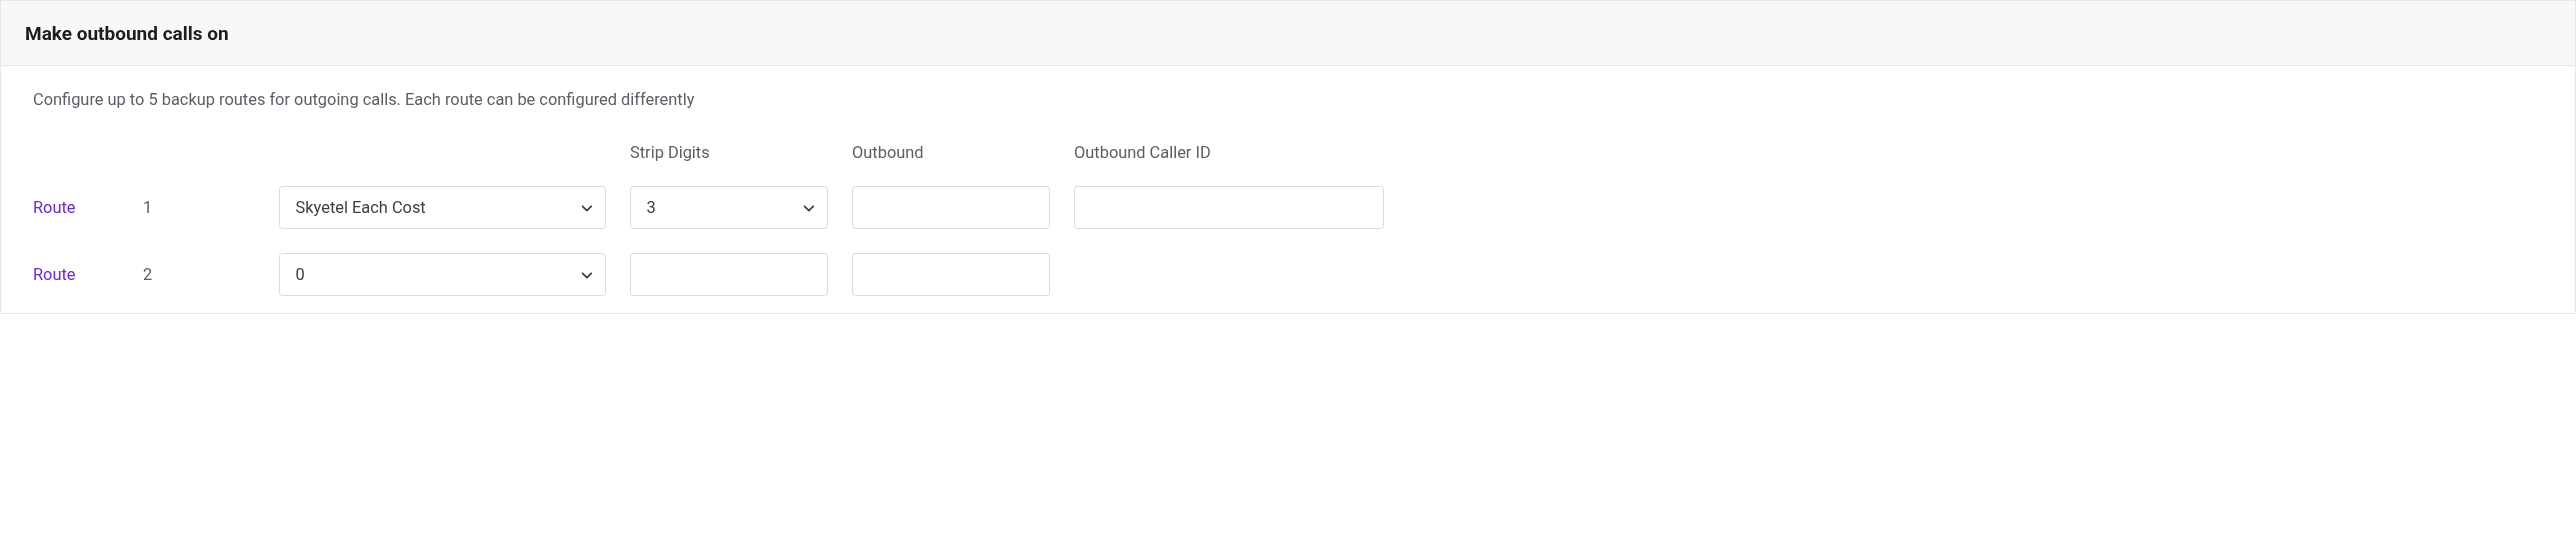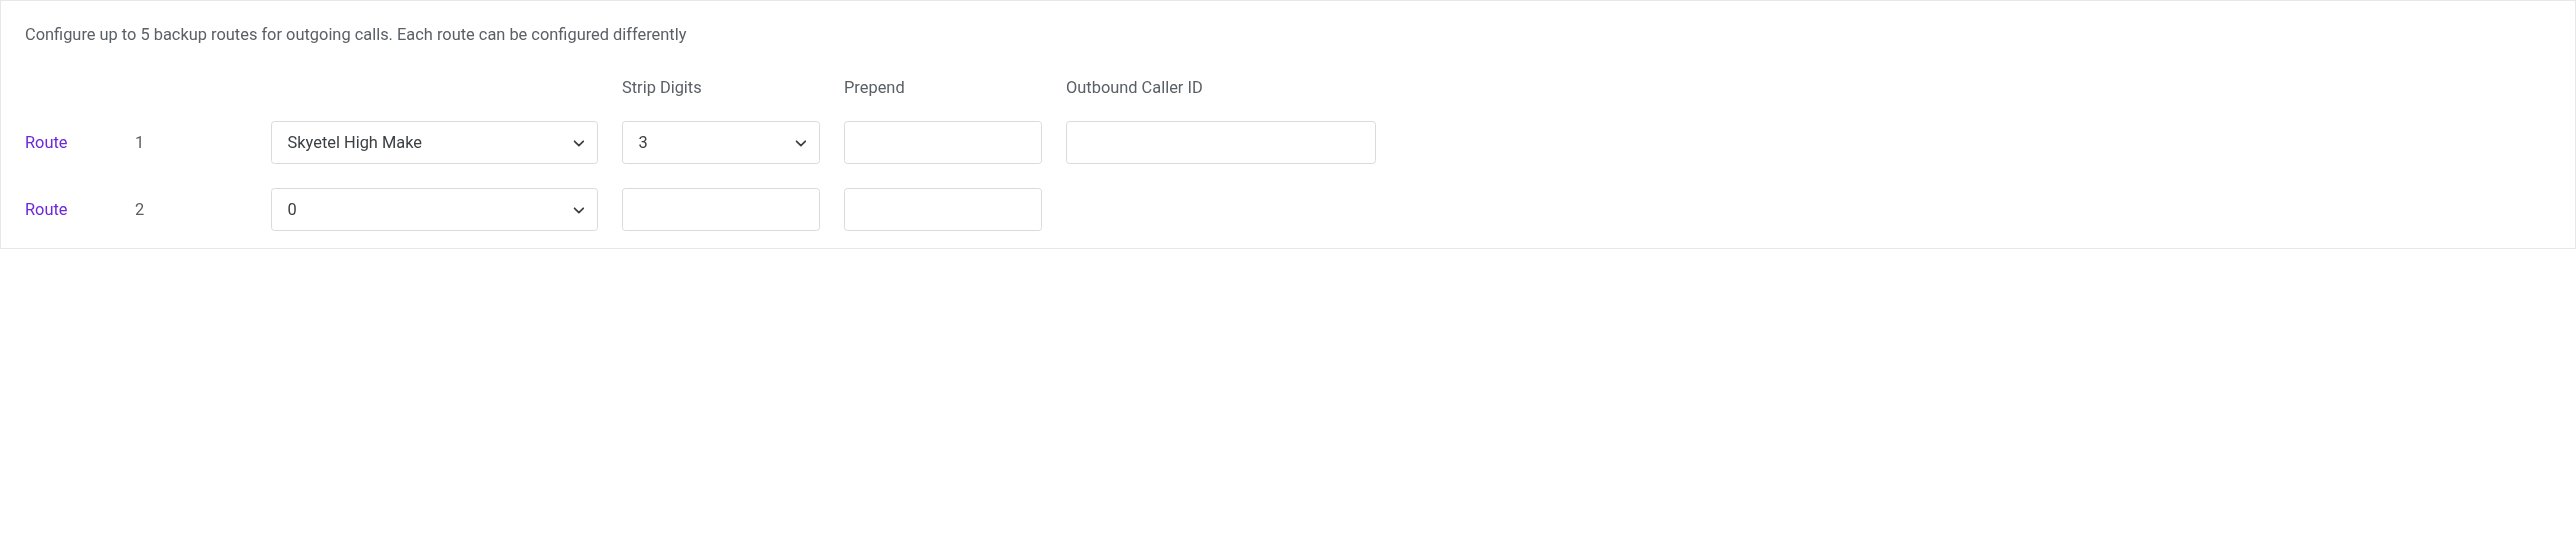--- a/index.html
+++ b/index.html
@@ -22,20 +22,21 @@
       border-bottom: 0.9px solid #e6e7e8;
     }
     .panel-title {
       font-size: 19px;
       font-weight: 700;
       color: #1d1d1f;
     }
     .panel-body {
       background: #ffffff;
       padding: 24px 24px 17px 24px;
+      margin-left: 8px;
     }
     .description {
       font-size: 16.4px;
       color: #5a6066;
       margin-bottom: 34px;
     }
     .routes-grid {
       display: grid;
       grid-template-columns: 86px 112px 327px 198px 198px 310px;
       column-gap: 26px;
@@ -97,37 +98,40 @@
       outline: none;
     }
     .empty-cell {
       height: 0.9px;
     }
   </style>
 </head>
 <body>
 
 <div class="panel">
+  <div class="panel-header">
+    <div class="panel-title">Make outbound calls on</div>
+  </div>
   <div class="panel-body">
     <div class="description">Configure up to 5 backup routes for outgoing calls. Each route can be configured differently</div>
 
     <div class="routes-grid">
 
       <div class="empty-cell"></div>
       <div class="empty-cell"></div>
       <div class="empty-cell"></div>
       <div class="col-header">Strip Digits</div>
-      <div class="col-header">Prepend</div>
+      <div class="col-header">Outbound</div>
       <div class="col-header">Outbound Caller ID</div>
 
       <div class="route-label">Route</div>
       <div class="route-num">1</div>
       <div class="select-wrap">
         <div class="select-box" tabindex="0">
-          <span>Skyetel High Make</span>
+          <span>Skyetel Each Cost</span>
         </div>
         <span class="chevron">
           <svg viewBox="0 0 16 16" fill="none" stroke="#3c4043" stroke-width="2" stroke-linecap="round" stroke-linejoin="round">
               <polyline points="3,6 8,11 13,6"></polyline>
             </svg>
         </span>
       </div>
       <div class="select-wrap">
         <div class="select-box" tabindex="0">
           <span>3</span>

